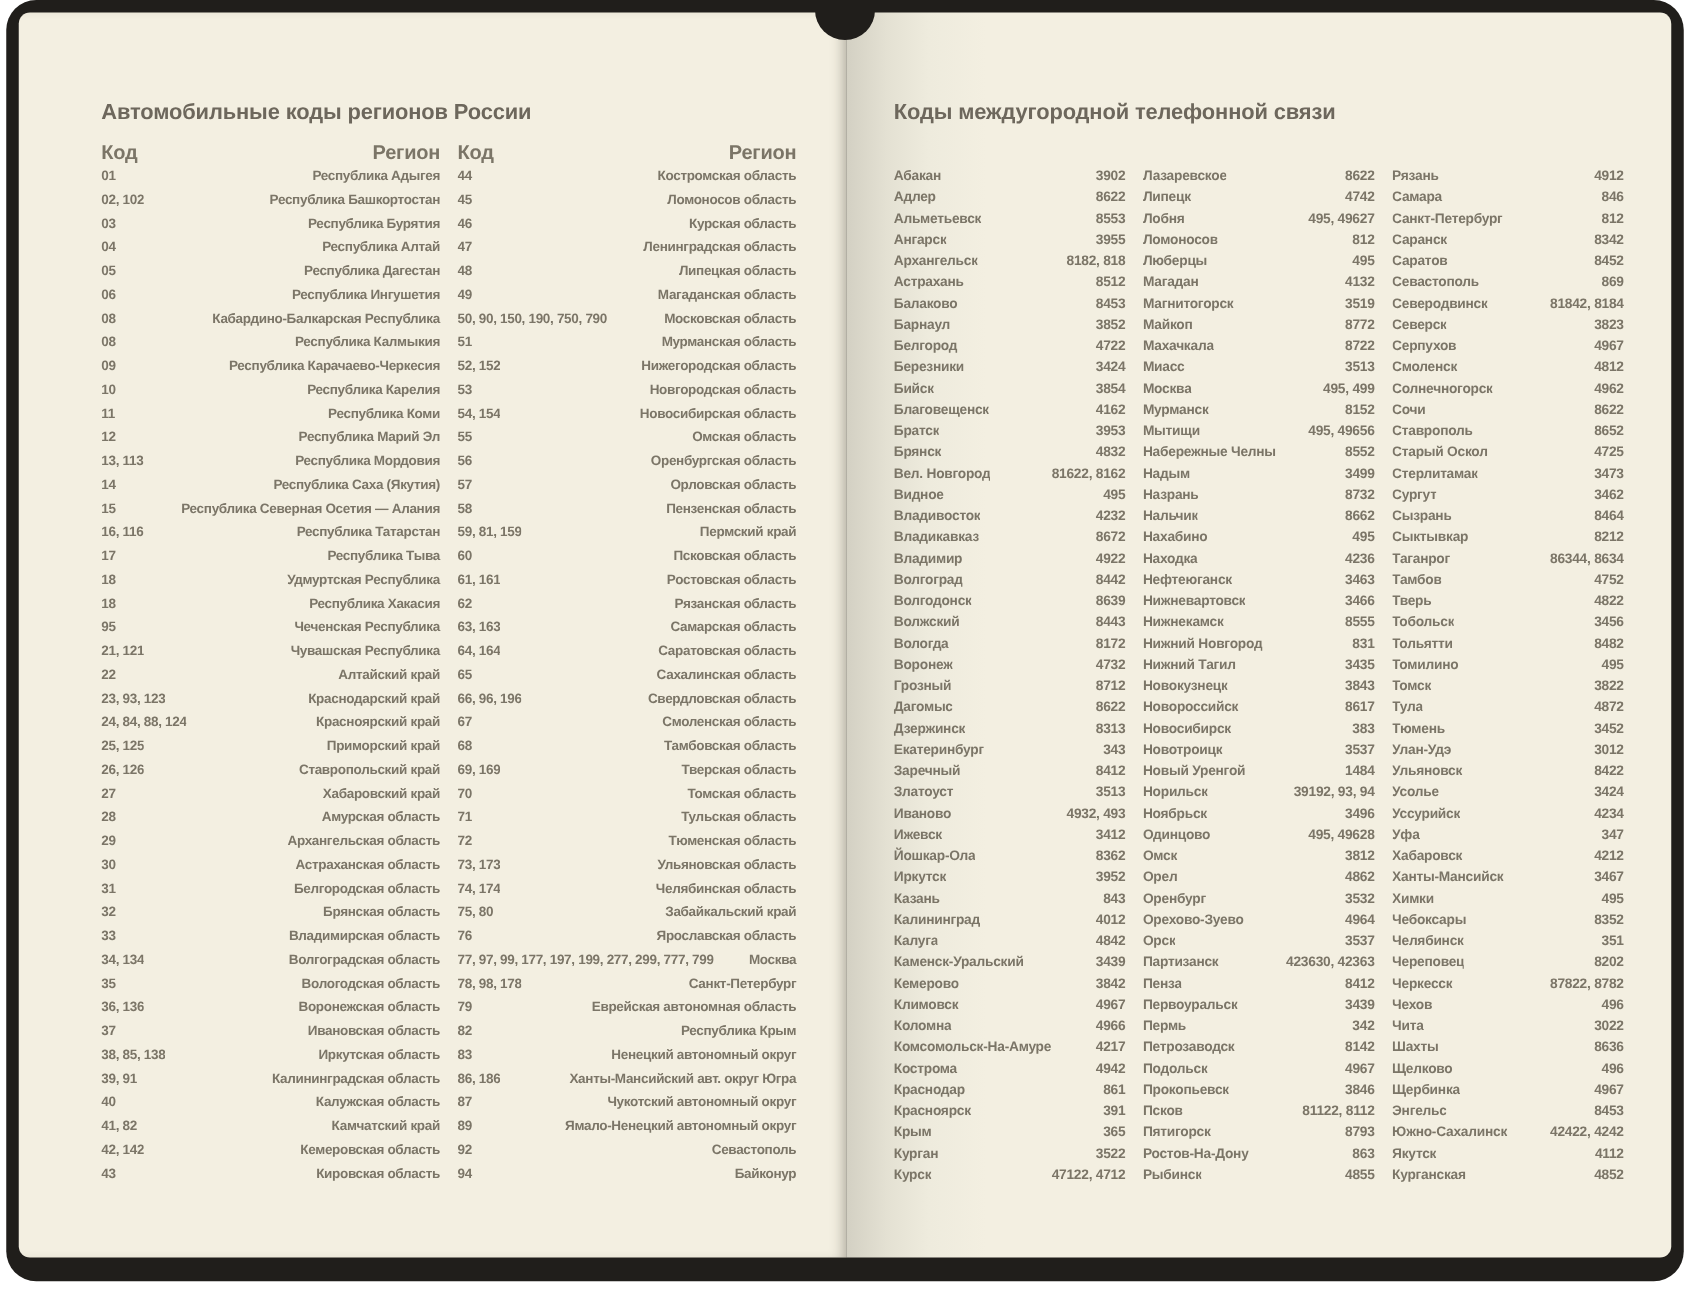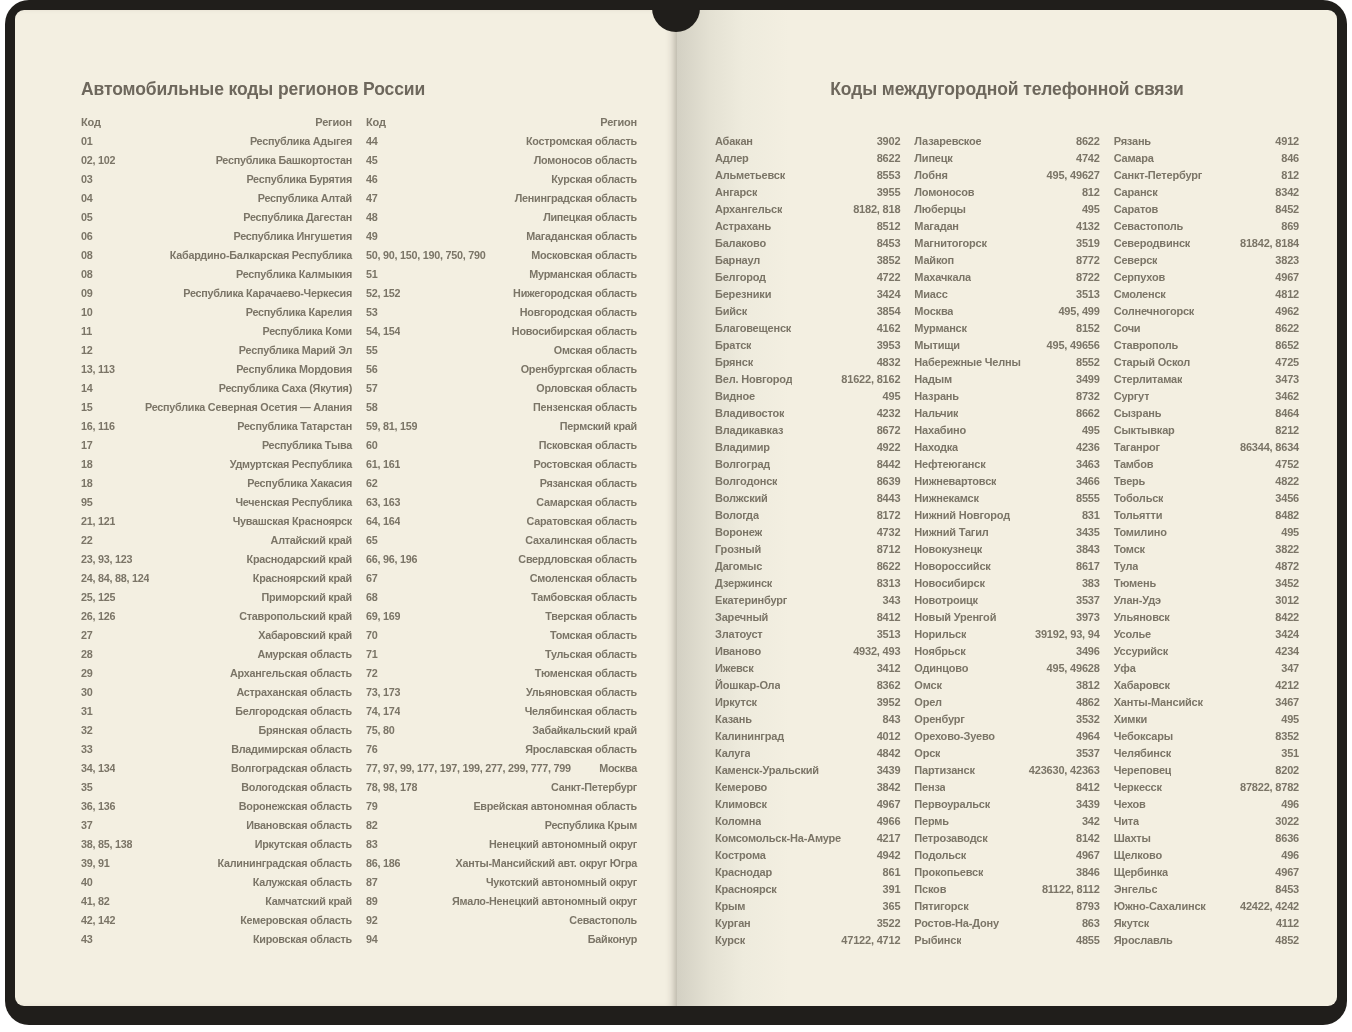--- a/index.html
+++ b/index.html
@@ -25,27 +25,27 @@
 
   .spine-notch{position:absolute;left:50%;top:8px;transform:translateX(-50%);
     width:48px;height:24px;background:var(--cover);
     border-radius:0 0 26px 26px;}
 
   .page-inner-l{padding:68px 40px 0 48px;color:var(--text);}
   .page-inner-r{padding:68px 38px 0 38px;color:var(--text);}
 
   .title{font-size:17.5px;font-weight:700;color:var(--title);letter-spacing:-.1px;
     line-height:22px;white-space:nowrap;}
-  .title-right{text-align:center;}
+  .title-right{text-align:left;}
 
   .cols{display:flex;gap:14px;}
   .col{flex:1 1 0;min-width:0;}
 
   .hdr-row{display:flex;justify-content:space-between;margin-top:13px;
-    font-size:11px;font-weight:700;line-height:19px;letter-spacing:-.2px;}
+    font-size:16px;font-weight:700;line-height:19px;letter-spacing:-.2px;}
 
   .rows-l .row{display:flex;justify-content:space-between;align-items:baseline;
     font-size:10.8px;font-weight:700;line-height:19px;letter-spacing:-.25px;
     white-space:nowrap;}
   .rows-r{margin-top:33px;}
   .rows-r .row{display:flex;justify-content:space-between;align-items:baseline;
     font-size:11px;font-weight:700;line-height:17px;letter-spacing:-.2px;
     white-space:nowrap;}
   .row .cell-l{flex:0 1 auto;overflow:hidden;}
   .row .cell-r{flex:0 0 auto;text-align:right;margin-left:6px;}
@@ -141,21 +141,21 @@
               <div class="row">
                 <span class="cell-l">18</span>
                 <span class="cell-r">Республика Хакасия</span>
               </div>
               <div class="row">
                 <span class="cell-l">95</span>
                 <span class="cell-r">Чеченская Республика</span>
               </div>
               <div class="row">
                 <span class="cell-l">21, 121</span>
-                <span class="cell-r">Чувашская Красноярск</span>
+                <span class="cell-r">Чувашская Республика</span>
               </div>
               <div class="row">
                 <span class="cell-l">22</span>
                 <span class="cell-r">Алтайский край</span>
               </div>
               <div class="row">
                 <span class="cell-l">23, 93, 123</span>
                 <span class="cell-r">Краснодарский край</span>
               </div>
               <div class="row">
@@ -730,21 +730,21 @@
             <div class="row">
               <span class="cell-l">Новосибирск</span>
               <span class="cell-r">383</span>
             </div>
             <div class="row">
               <span class="cell-l">Новотроицк</span>
               <span class="cell-r">3537</span>
             </div>
             <div class="row">
               <span class="cell-l">Новый Уренгой</span>
-              <span class="cell-r">3973</span>
+              <span class="cell-r">1484</span>
             </div>
             <div class="row">
               <span class="cell-l">Норильск</span>
               <span class="cell-r">39192, 93, 94</span>
             </div>
             <div class="row">
               <span class="cell-l">Ноябрьск</span>
               <span class="cell-r">3496</span>
             </div>
             <div class="row">
@@ -999,21 +999,21 @@
             </div>
             <div class="row">
               <span class="cell-l">Южно-Сахалинск</span>
               <span class="cell-r">42422, 4242</span>
             </div>
             <div class="row">
               <span class="cell-l">Якутск</span>
               <span class="cell-r">4112</span>
             </div>
             <div class="row">
-              <span class="cell-l">Ярославль</span>
+              <span class="cell-l">Курганская</span>
               <span class="cell-r">4852</span>
             </div>
           </div>
       </div>
     </div>
   </div>
 
   <div class="spine-notch"></div>
 </div>
 

